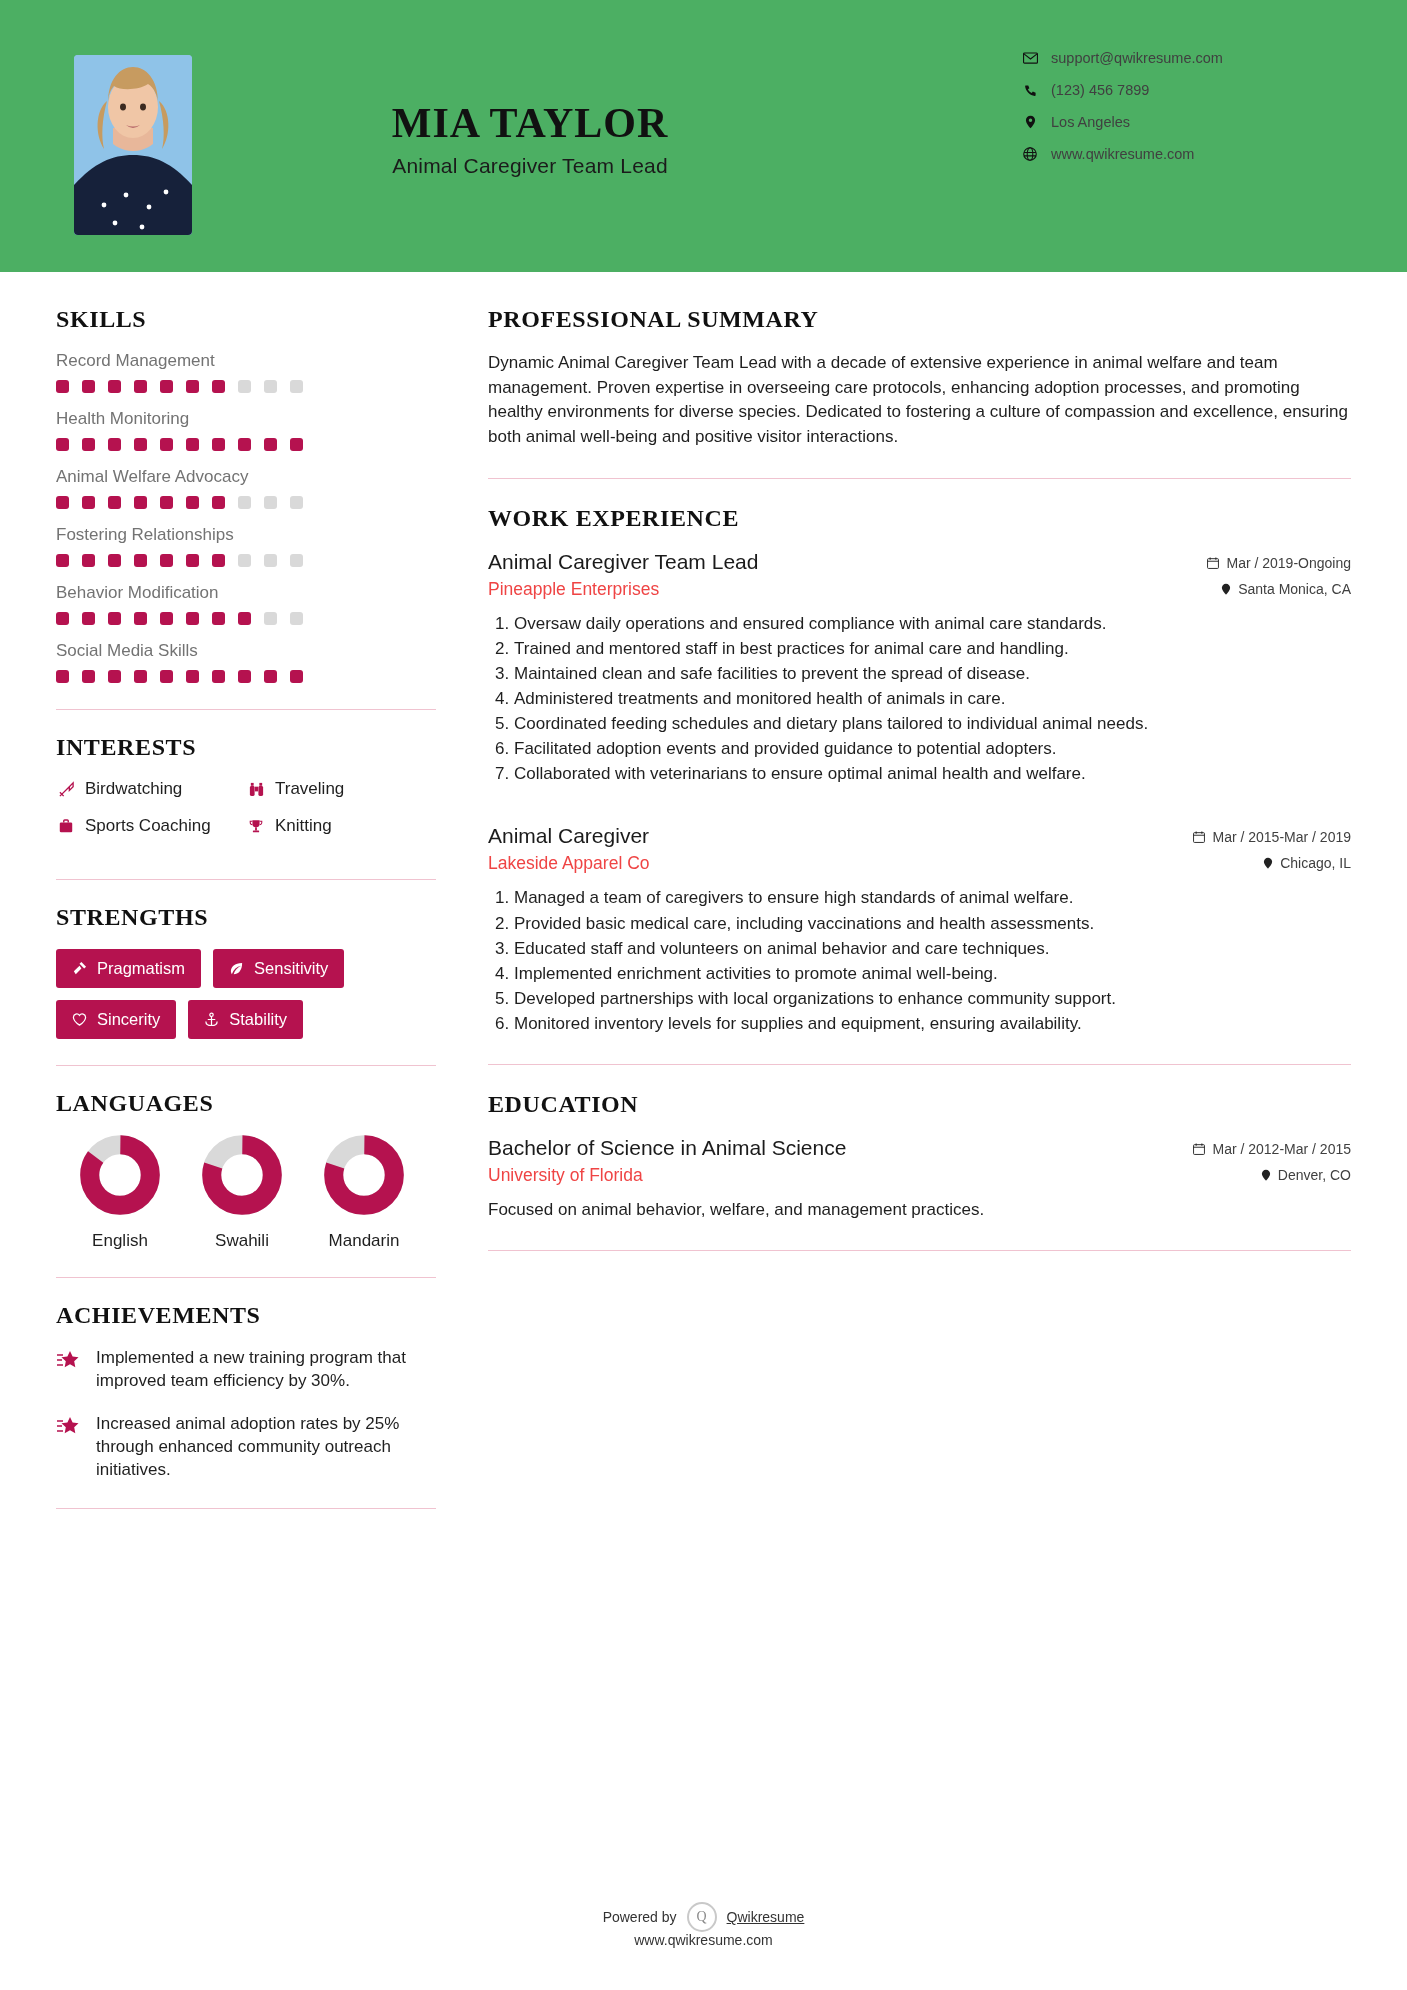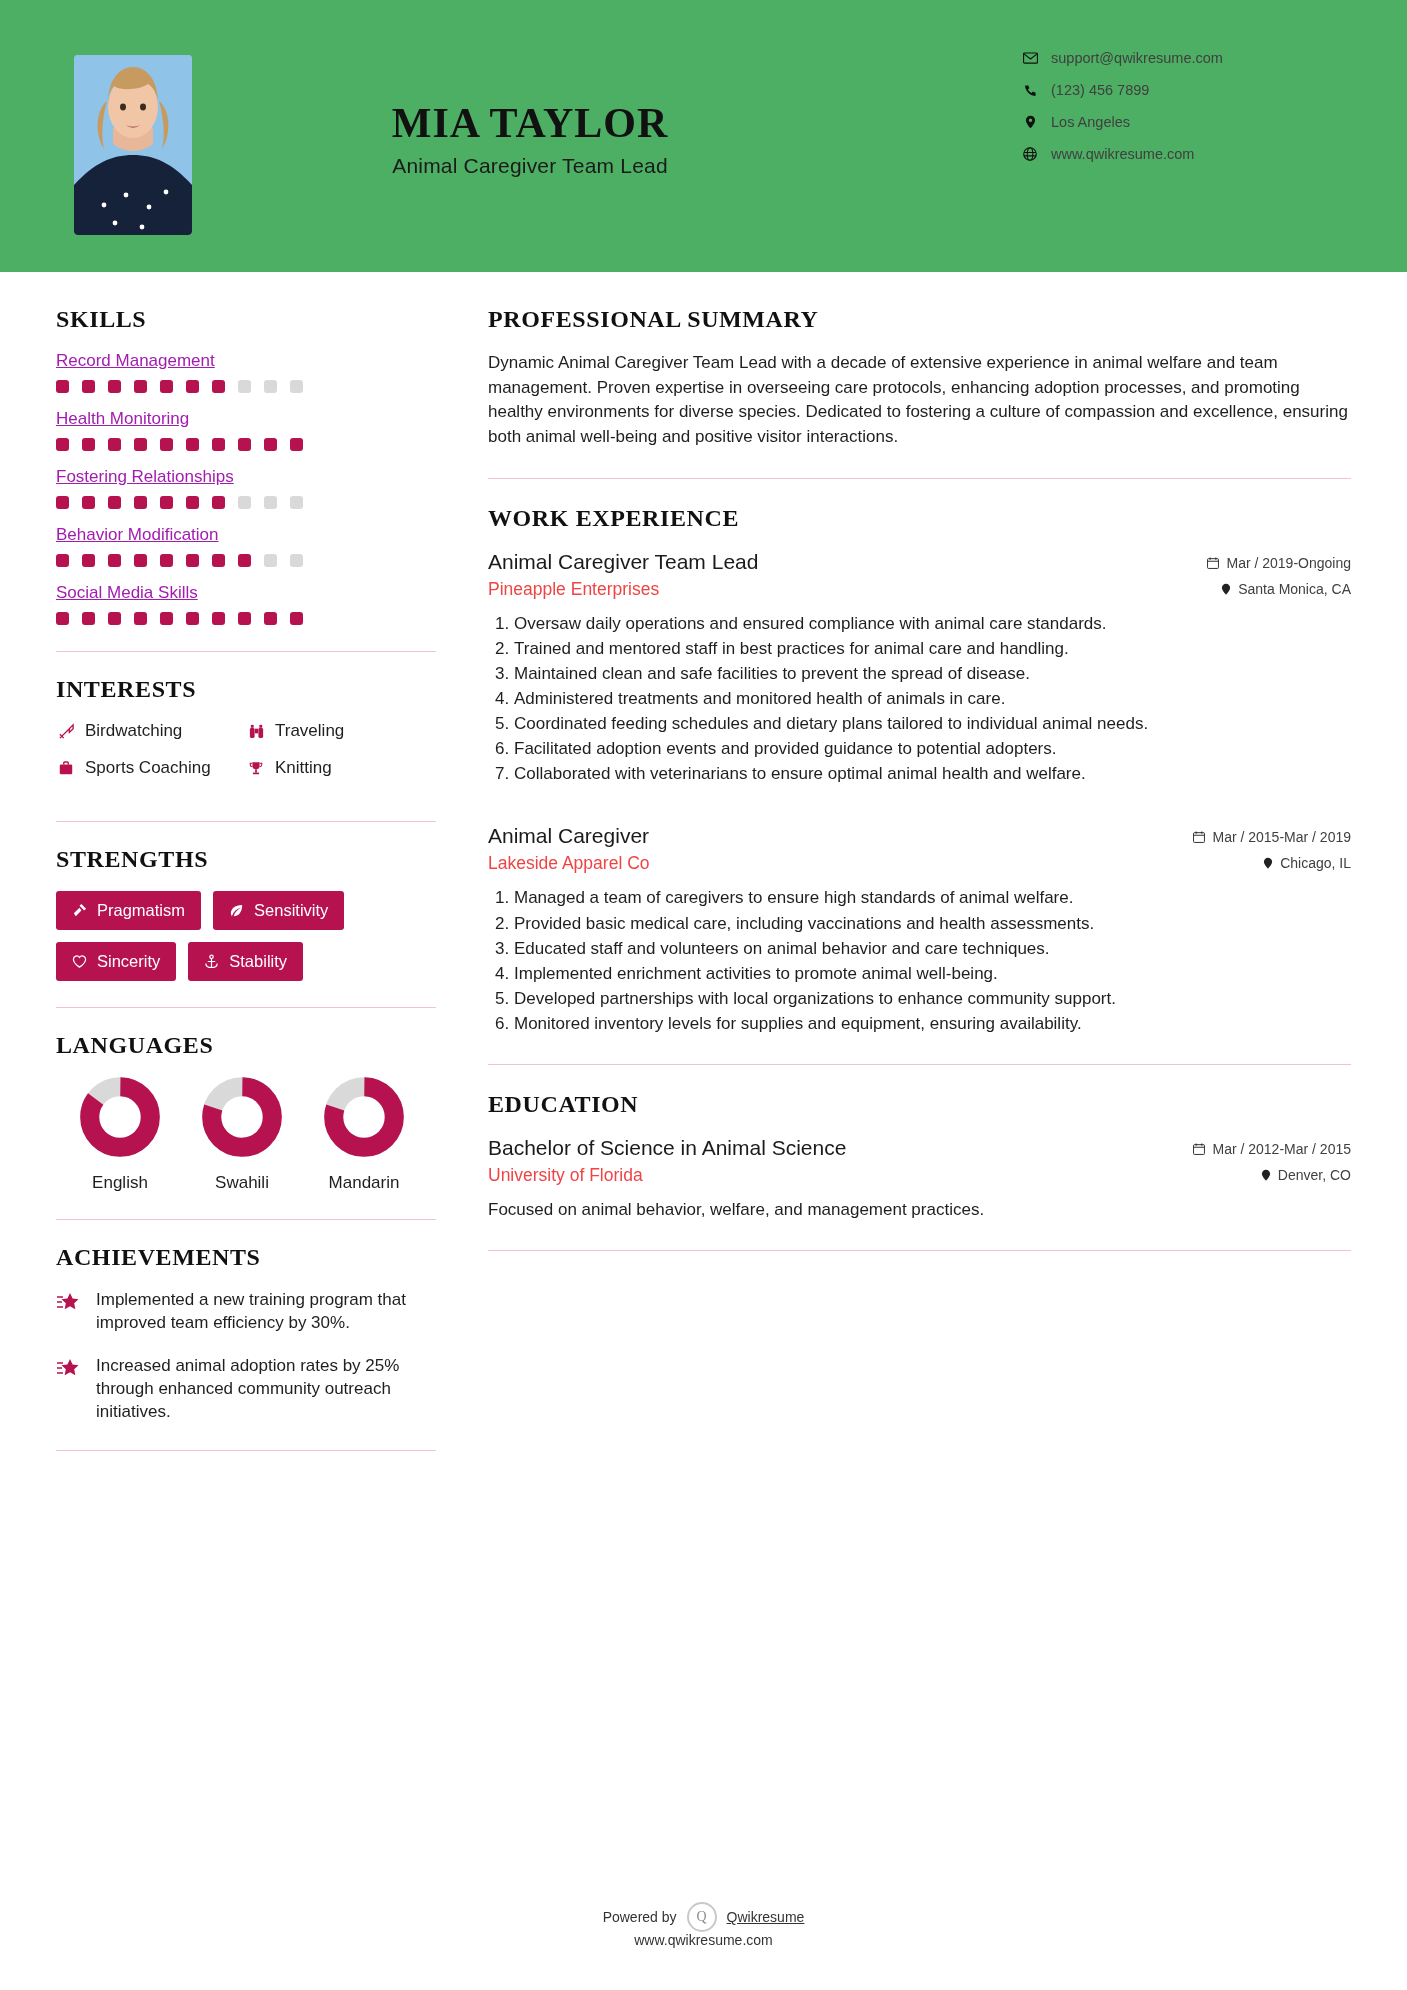--- a/index.html
+++ b/index.html
@@ -116,23 +116,22 @@
   .rule-r {
     border: none;
     border-top: 1px solid #f0c3d0;
     margin: 28px 0 26px 0;
   }
 
   
   .skill { margin-bottom: 16px; }
   .skill-name {
     font-size: 17px;
-    color: #a21caf;
+    color: #737373;
     margin-bottom: 9px;
-    text-decoration: underline;
   }
   .dots { display: flex; gap: 13px; }
   .dot {
     width: 13px; height: 13px;
     border-radius: 3px;
     background: #d9d9d9;
   }
   .dot.on { background: #b5124f; }
 
   
@@ -399,20 +398,35 @@
               <span class="dot on"></span>
               <span class="dot on"></span>
               <span class="dot on"></span>
               <span class="dot on"></span>
               <span class="dot on"></span>
               <span class="dot on"></span>
               <span class="dot on"></span>
           </div>
         </div>
         <div class="skill">
+          <div class="skill-name">Animal Welfare Advocacy</div>
+          <div class="dots">
+            <span class="dot on"></span>
+              <span class="dot on"></span>
+              <span class="dot on"></span>
+              <span class="dot on"></span>
+              <span class="dot on"></span>
+              <span class="dot on"></span>
+              <span class="dot on"></span>
+              <span class="dot"></span>
+              <span class="dot"></span>
+              <span class="dot"></span>
+          </div>
+        </div>
+        <div class="skill">
           <div class="skill-name">Fostering Relationships</div>
           <div class="dots">
             <span class="dot on"></span>
               <span class="dot on"></span>
               <span class="dot on"></span>
               <span class="dot on"></span>
               <span class="dot on"></span>
               <span class="dot on"></span>
               <span class="dot on"></span>
               <span class="dot"></span>

